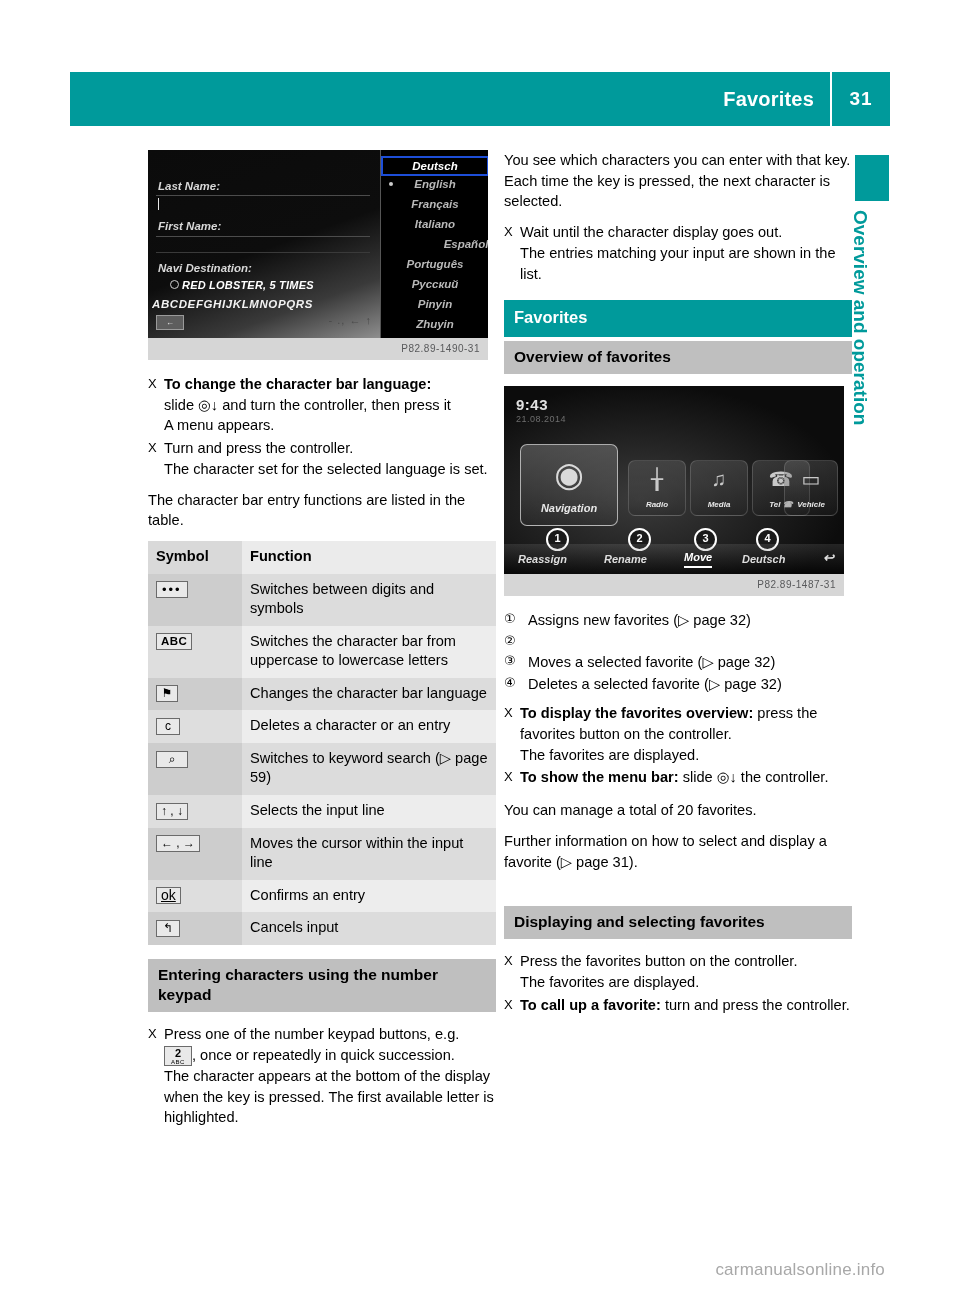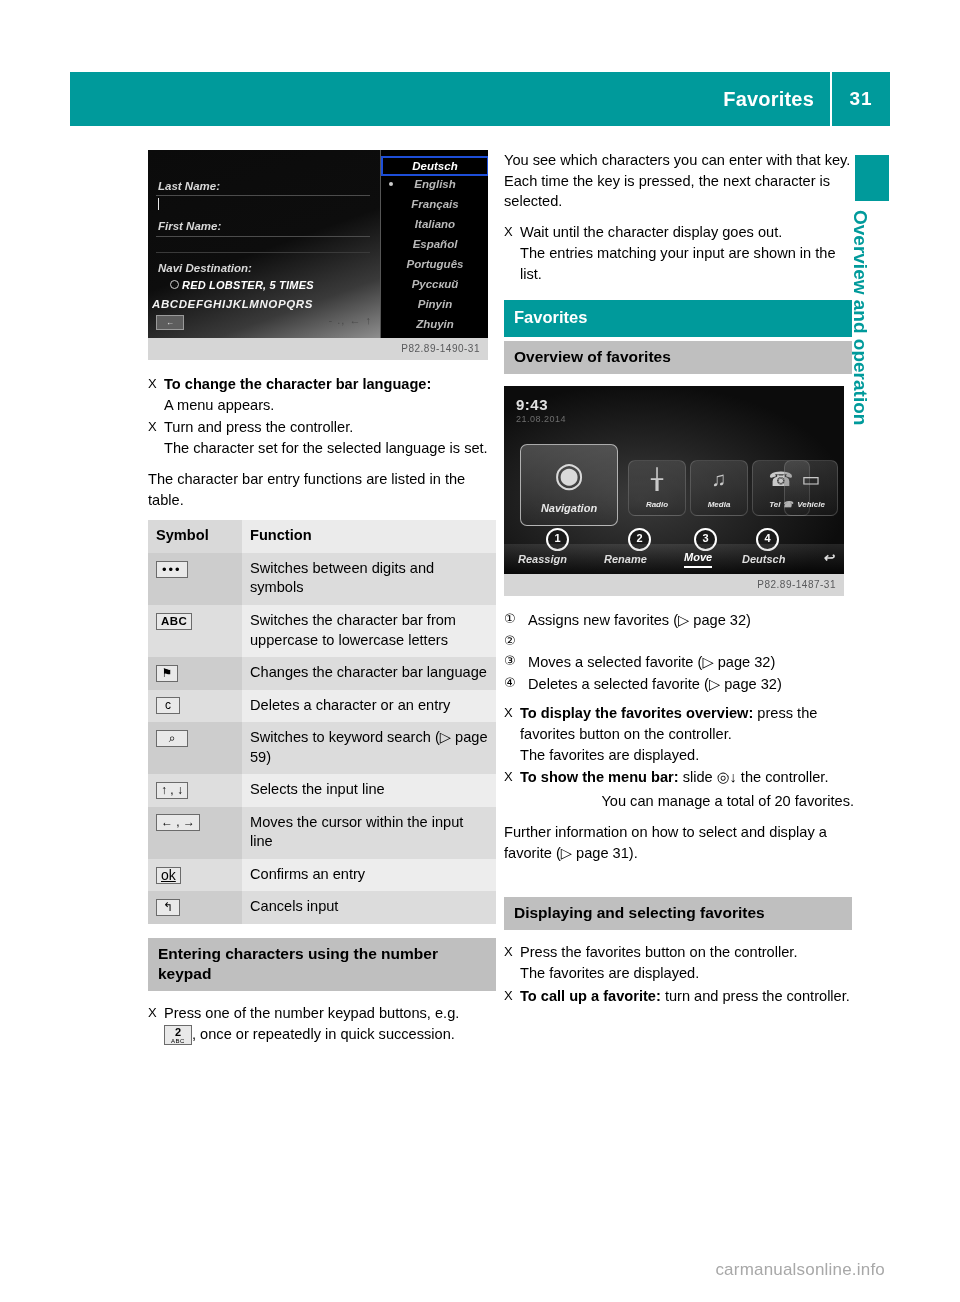--- a/index.html
+++ b/index.html
@@ -449,36 +449,37 @@
         <div class="ce-charbar">ABCDEFGHIJKLMNOPQRS</div>
         <div class="ce-backkey">←</div>
         <div class="ce-smallglyphs">- ., ← ↑</div>
       </div>
       <div class="ce-right">
         <div class="ce-lang sel" style="top:6px;">Deutsch</div>
         <div class="ce-lang-dot" style="top:32px;"></div>
         <div class="ce-lang" style="top:26px;">English</div>
         <div class="ce-lang" style="top:46px;">Français</div>
         <div class="ce-lang" style="top:66px;">Italiano</div>
-        <div class="ce-lang" style="top:86px;">Español</div>
+        <div class="ce-lang" style="top:86px;padding-left:31px;">Español</div>
         <div class="ce-lang" style="top:106px;">Português</div>
         <div class="ce-lang" style="top:126px;">Русский</div>
         <div class="ce-lang" style="top:146px;">Pinyin</div>
         <div class="ce-lang" style="top:166px;">Zhuyin</div>
       </div>
     </div>
     <div class="shot-caption">
       <span class="shot-code">P82.89-1490-31</span>
     </div>
   </div>
 
   <div class="step">
     <span class="step-marker">X</span>
     <span class="step-body">
       <span class="b">To change the character bar language:</span>
+      <span class="sub">slide ◎↓ and turn the controller, then press it</span>
       <span class="sub">A menu appears.</span>
     </span>
   </div>
 
   <div class="step">
     <span class="step-marker">X</span>
     <span class="step-body">
       <span>Turn and press the controller.</span>
       <span class="sub">The character set for the selected language is set.</span>
     </span>
@@ -536,20 +537,21 @@
   <div class="step">
     <span class="step-marker">X</span>
     <span class="step-body">
       <span>Press one of the number keypad buttons, e.g.</span>
       <span class="sub">
         <span class="keybox num2">
           <span class="n">2</span>
           <span class="s">ABC</span>
         </span><span>, once or repeatedly in quick succession.</span>
       </span>
+      <span class="sub">The character appears at the bottom of the display when the key is pressed. The first available letter is highlighted.</span>
     </span>
   </div>
 
 </div>
 
 <div class="col col-right">
 
   <p>You see which characters you can enter with that key. Each time the key is pressed, the next character is selected.</p>
 
   <div class="step">
@@ -633,21 +635,21 @@
     </span>
   </div>
 
   <div class="step">
     <span class="step-marker">X</span>
     <span class="step-body">
       <span class="b">To show the menu bar:</span><span> slide ◎↓ the controller.</span>
     </span>
   </div>
 
-  <p style="margin-top:3px;text-align:right;">You can manage a total of 20 favorites.</p>
+  <p style="margin-top:12px;">You can manage a total of 20 favorites.</p>
   <p>Further information on how to select and display a favorite (▷ page 31).</p>
 
   <div class="h-gray" style="margin-top:34px;">Displaying and selecting favorites</div>
 
   <div class="step">
     <span class="step-marker">X</span>
     <span class="step-body">
       <span>Press the favorites button on the controller.</span>
       <span class="sub">The favorites are displayed.</span>
     </span>

